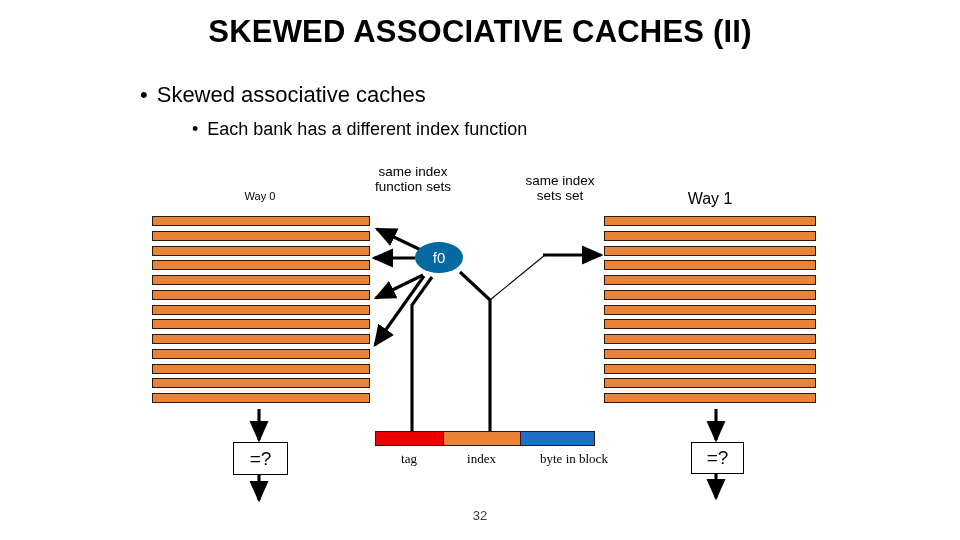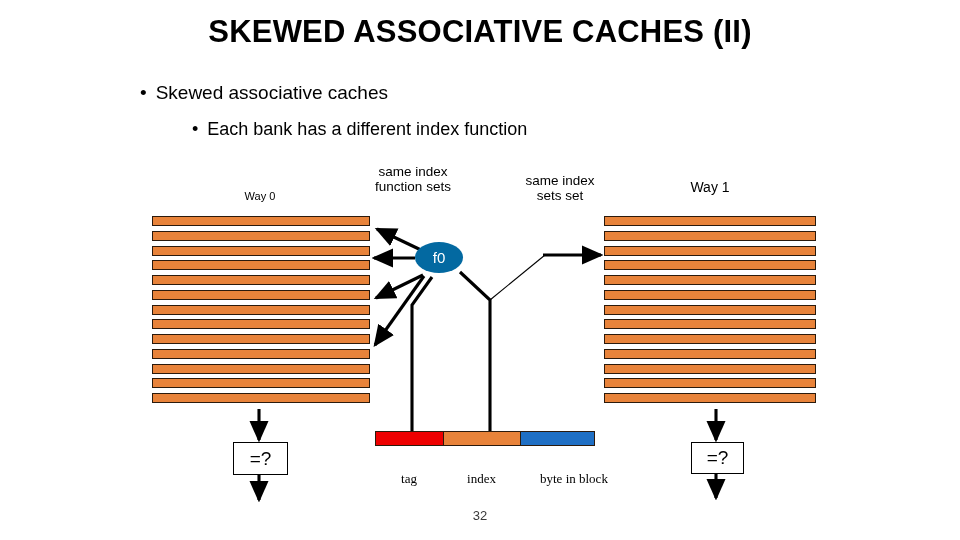--- a/index.html
+++ b/index.html
@@ -10,32 +10,32 @@
   }
   .slide{position:absolute;left:0;top:0;width:960px;height:540px;}
 
   .title{
     position:absolute;left:0;top:14px;width:960px;text-align:center;
     font-size:31px;font-weight:bold;letter-spacing:.2px;
     font-family:"Liberation Sans",sans-serif;
   }
 
   .bullet1{
-    position:absolute;left:140px;top:82px;font-size:19px;white-space:nowrap;
+    position:absolute;left:140px;top:82px;font-size:22px;white-space:nowrap;
   }
   .bullet2{
     position:absolute;left:192px;top:119px;font-size:18px;white-space:nowrap;
   }
   .dot{display:inline-block;margin-right:9px;}
 
   
   .lbl{position:absolute;text-align:center;font-size:13.5px;line-height:1.12;
        font-family:"Liberation Sans",sans-serif;}
   #way0-label{left:205px;top:190px;width:110px;font-size:11px;}
-  #way1-label{left:655px;top:180px;width:110px;font-size:14px;}
+  #way1-label{left:655px;top:190px;width:110px;font-size:16px;}
   #note-left{left:333px;top:164px;width:160px;}
   #note-right{left:495px;top:173px;width:130px;}
 
   
   .bank{position:absolute;}
   .stripe{position:absolute;left:0;background:#E8833A;border:1.6px solid #2b1a0c;
           box-sizing:border-box;}
   #bank-left{left:152px;top:216px;width:218px;height:192px;}
   #bank-right{left:604px;top:216px;width:212px;height:192px;}
 
@@ -58,21 +58,21 @@
   }
   #cmp-left{left:233px;top:442px;width:53px;height:31px;}
   #cmp-right{left:691px;top:442px;width:51px;height:30px;}
 
   
   #addr-bar{position:absolute;left:375px;top:431px;height:15px;display:flex;}
   .seg{height:15px;border:1.4px solid #2b1a0c;box-sizing:border-box;
        border-right-width:0;}
   .seg.last{border-right-width:1.4px;}
   .fld{position:absolute;text-align:center;font-size:13px;
-       font-family:"Liberation Serif",serif;margin-top:20px;}
+       font-family:"Liberation Serif",serif;}
   #fld-tag{left:375px;top:451px;width:68px;}
   #fld-index{left:443px;top:451px;width:77px;}
   #fld-byte{left:520px;top:451px;width:140px;text-align:left;padding-left:20px;}
 
   #page-number{position:absolute;left:0;top:508px;width:960px;text-align:center;
                font-size:13px;color:#3a3a3a;}
 </style>
 </head>
 <body>
 

